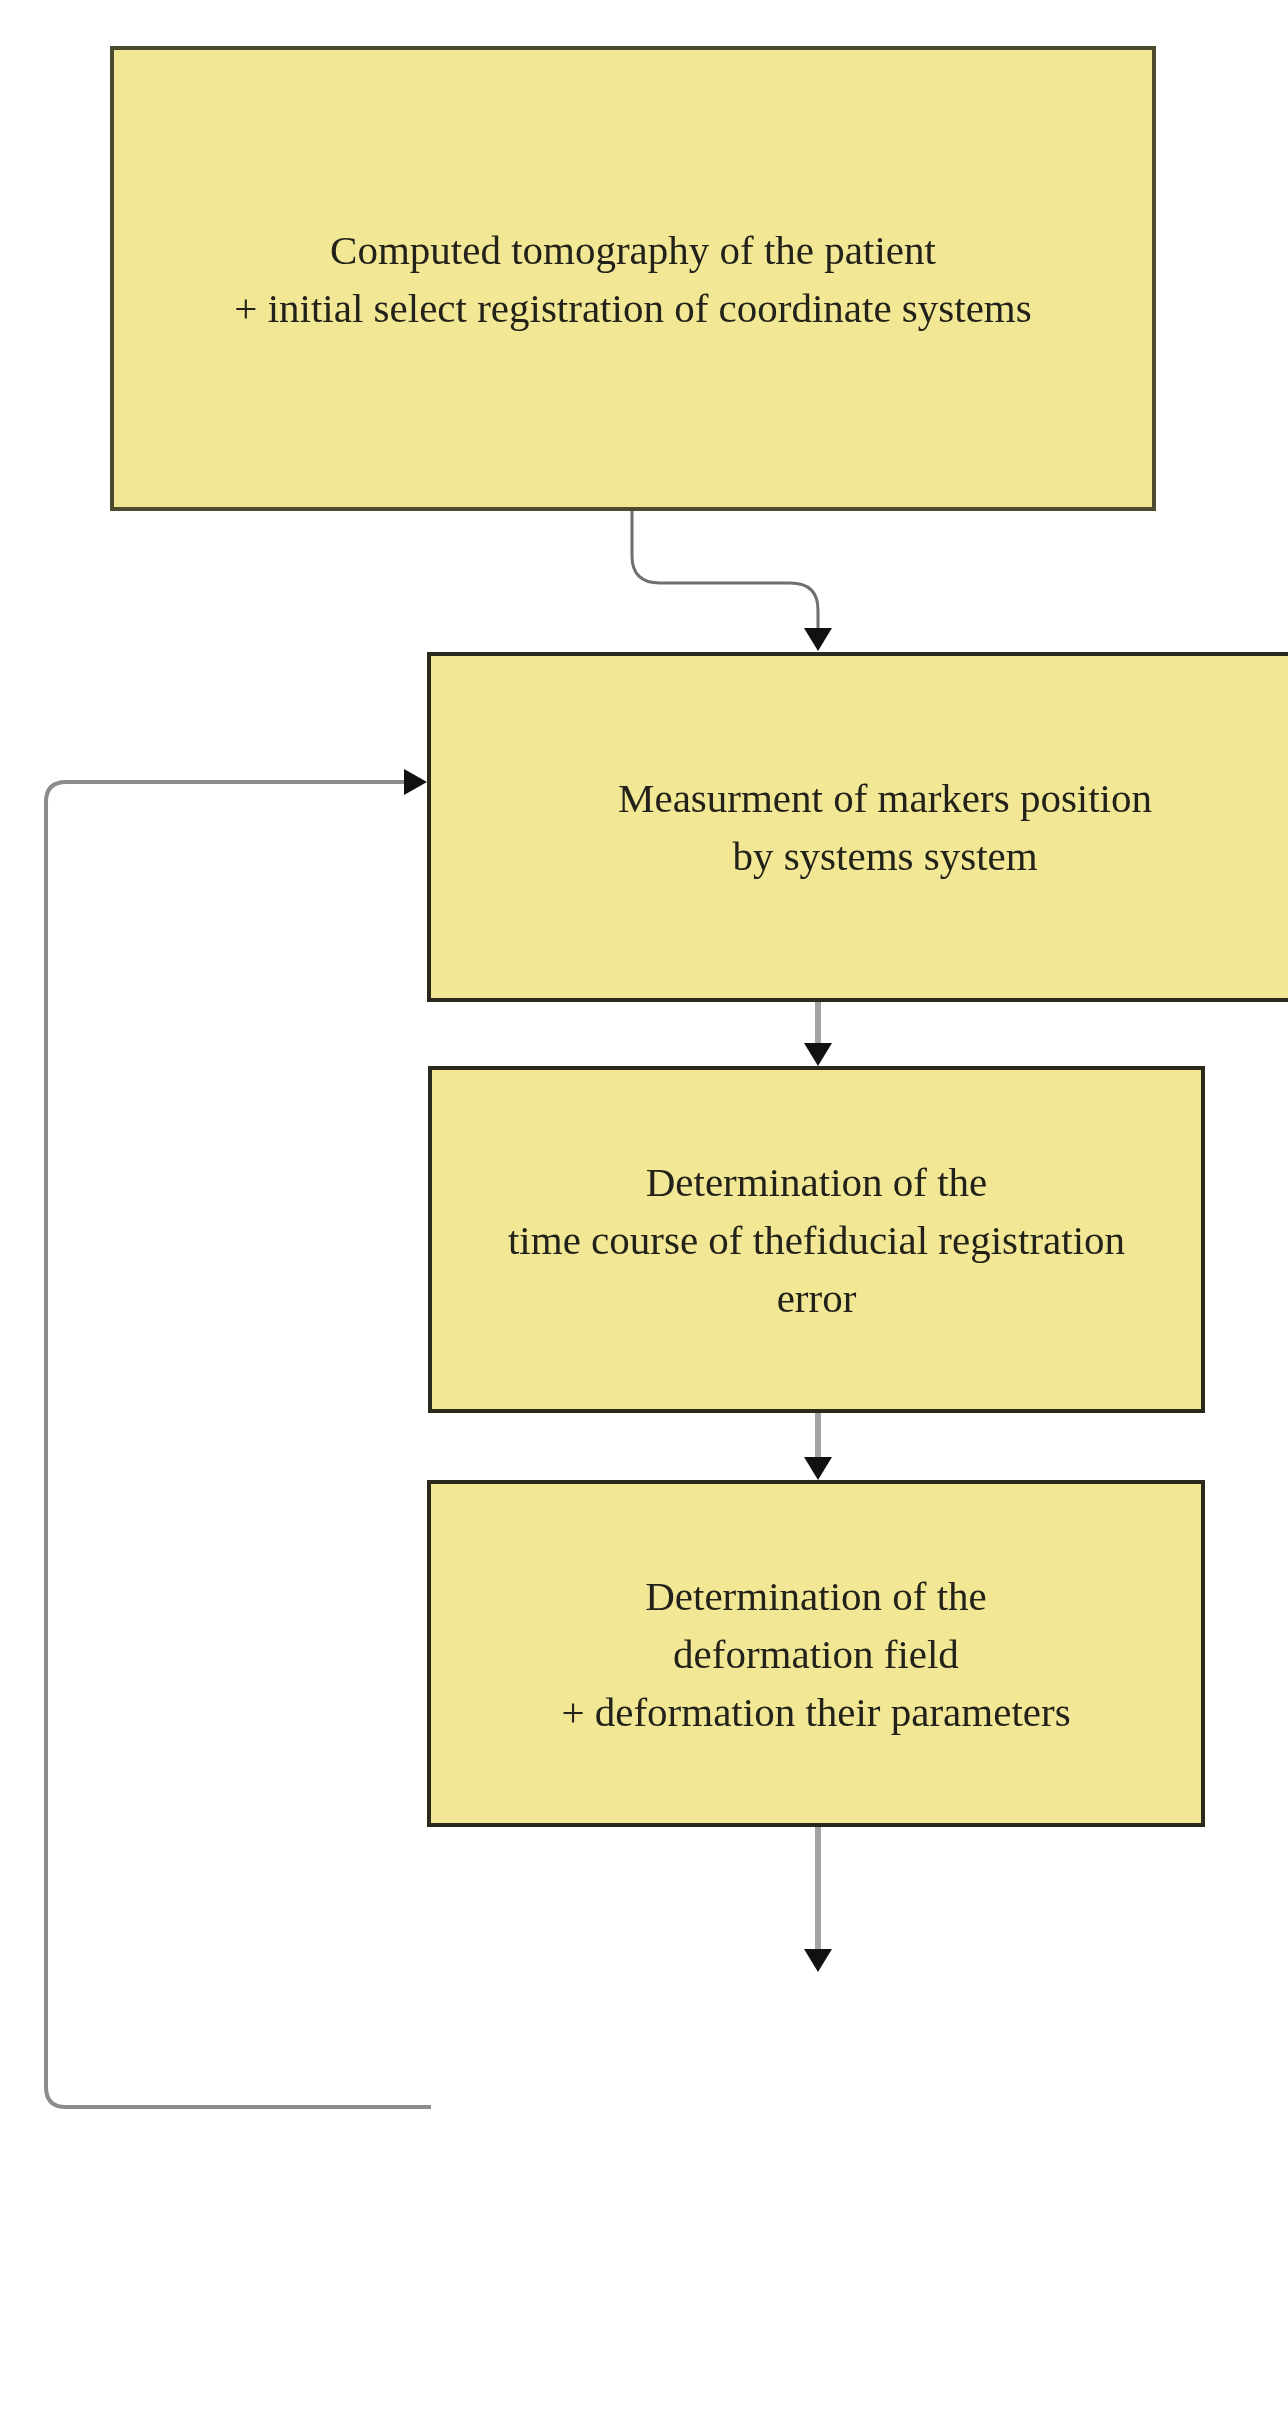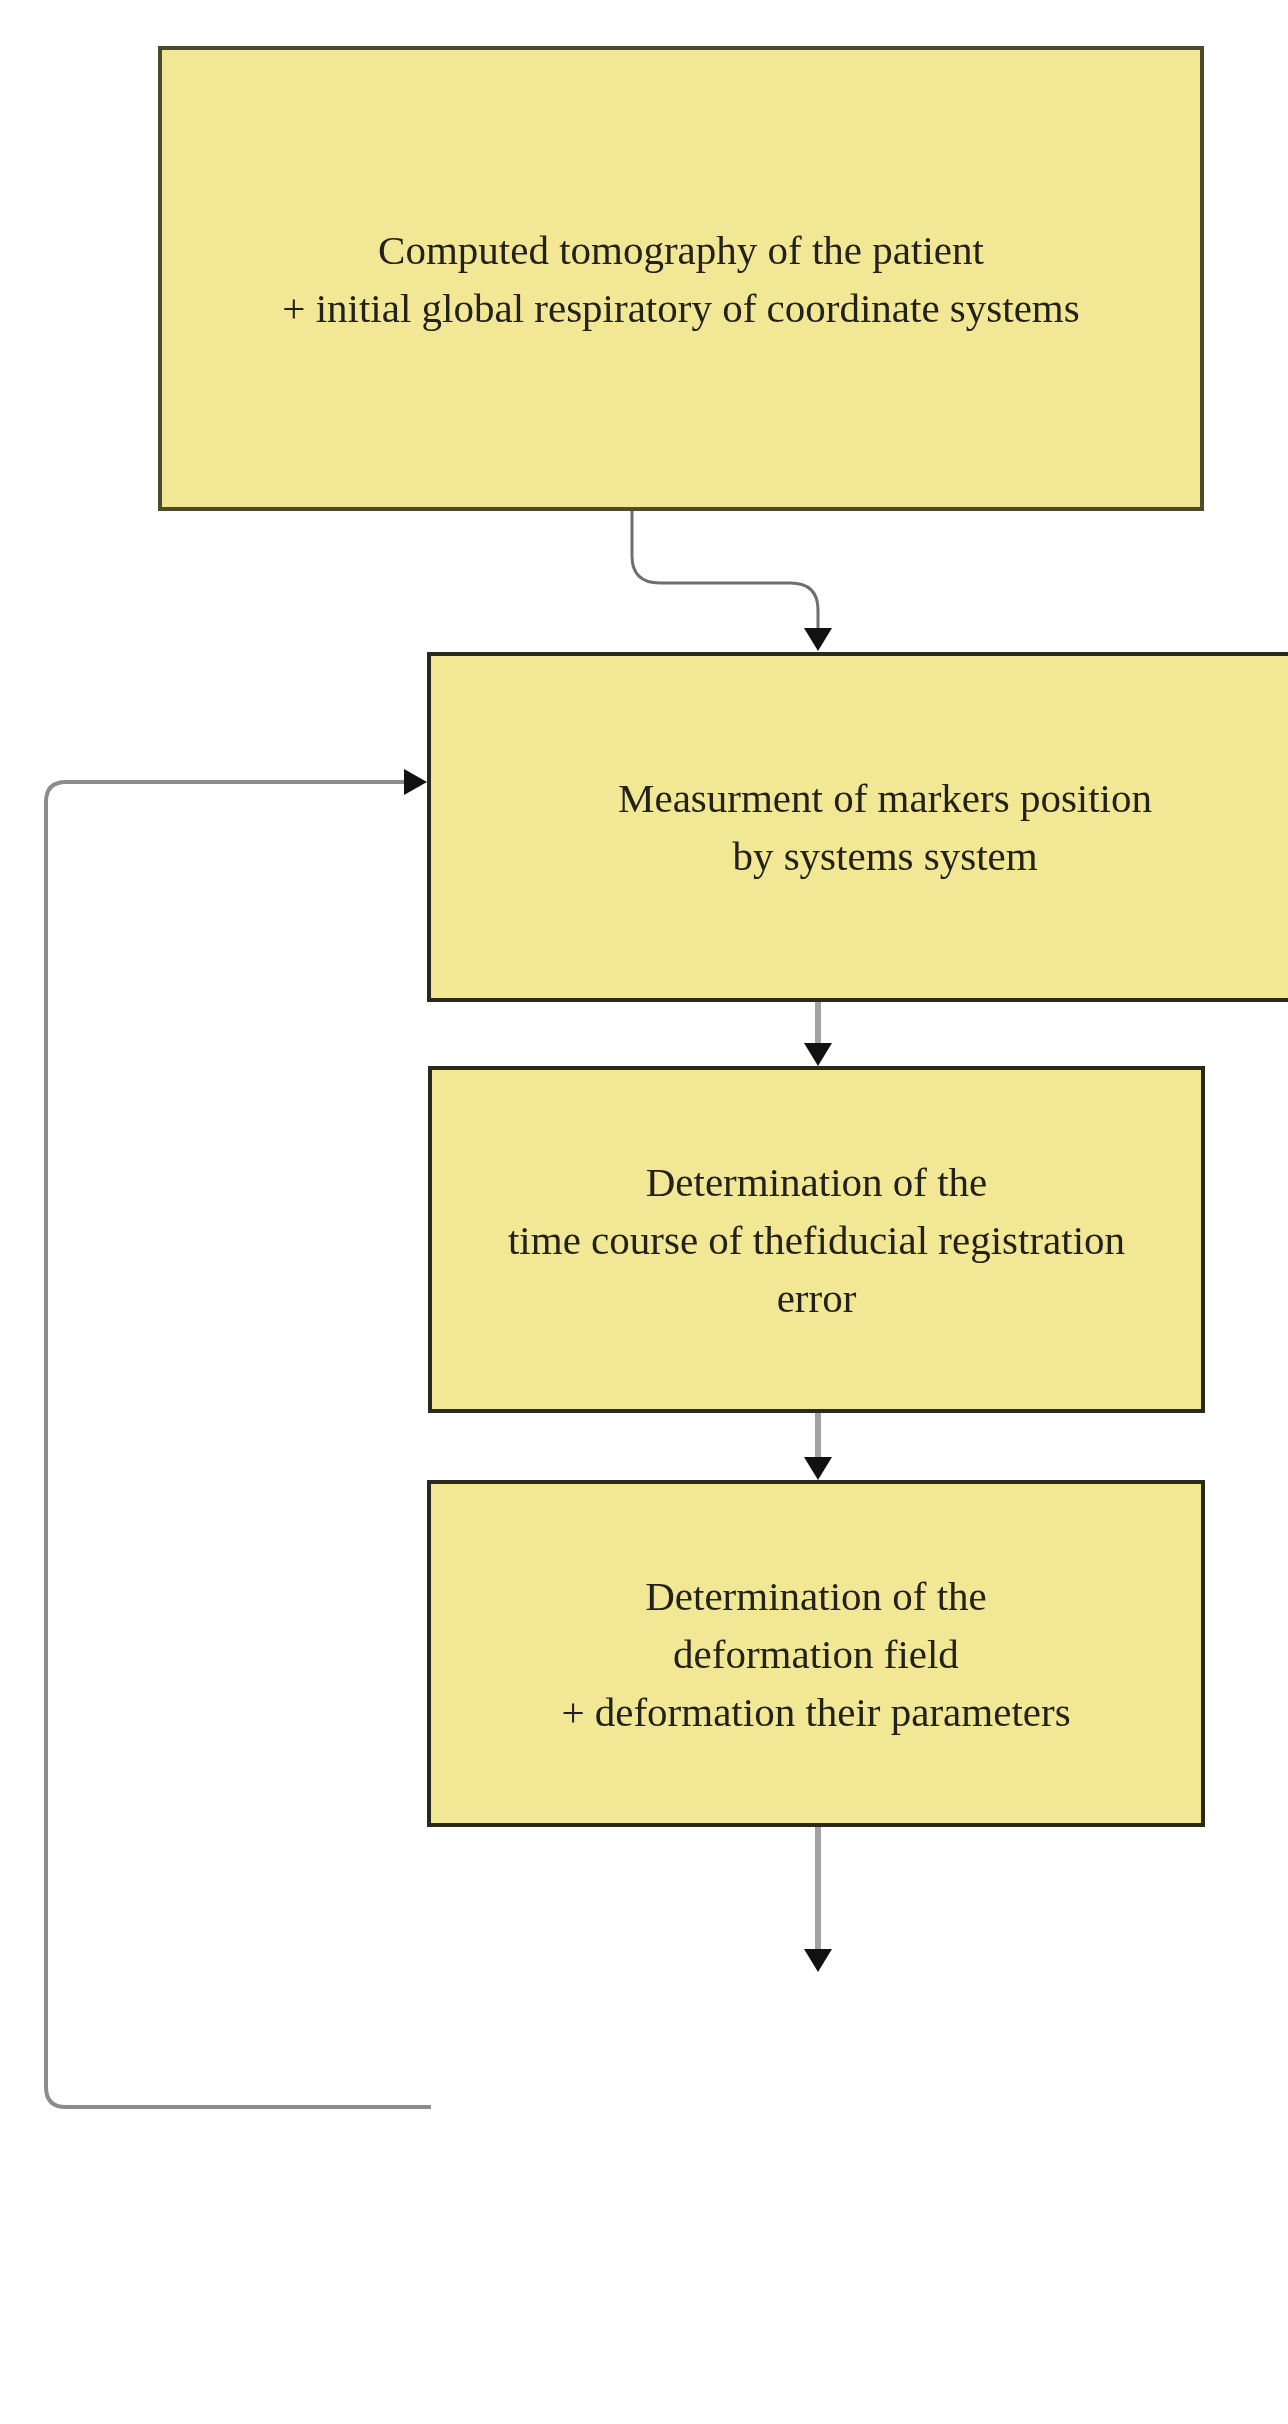--- a/index.html
+++ b/index.html
@@ -53,21 +53,21 @@
     justify-content: center;
     text-align: center;
   }
   .node .line {
     font-size: 41px;
     line-height: 58px;
     color: var(--text_color, #22211a);
     white-space: nowrap;
   }
   
-  .node-1 { border-color: var(--box1_border, #4c4a2f); margin-left: 48px; }
+  .node-1 { border-color: var(--box1_border, #4c4a2f); }
 </style>
 </head>
 <body>
 
 <div class="canvas">
 
   <svg class="wires">
 
     <path class="wire-thin" d="M632,508 L632,556 Q632,583 660,583 L790,583 Q818,583 818,610 L818,634"></path>
     <polygon class="arrowhead" points="818,651 804,628 832,628"></polygon>
@@ -80,21 +80,21 @@
 
     <path class="wire" d="M818,1827 L818,1958"></path>
     <polygon class="arrowhead" points="818,1972 804,1949 832,1949"></polygon>
 
     <path class="wire-loop" d="M431,2107 L66,2107 Q46,2107 46,2087 L46,802 Q46,782 66,782 L404,782"></path>
     <polygon class="arrowhead" points="427,782 404,769 404,795"></polygon>
   </svg>
 
   <div class="node node-1" style="left:110px; top:46px; width:1046px; height:465px;">
     <div class="line">Computed tomography of the patient</div>
-    <div class="line">+ initial global respiratory of coordinate systems</div>
+    <div class="line">+ initial select registration of coordinate systems</div>
   </div>
 
   <div class="node" style="left:427px; top:652px; width:916px; height:350px;">
     <div class="line">Measurment of markers position</div>
     <div class="line">by systems system</div>
   </div>
 
   <div class="node" style="left:428px; top:1066px; width:777px; height:347px;">
     <div class="line">Determination of the</div>
     <div class="line">time course of thefiducial registration</div>

